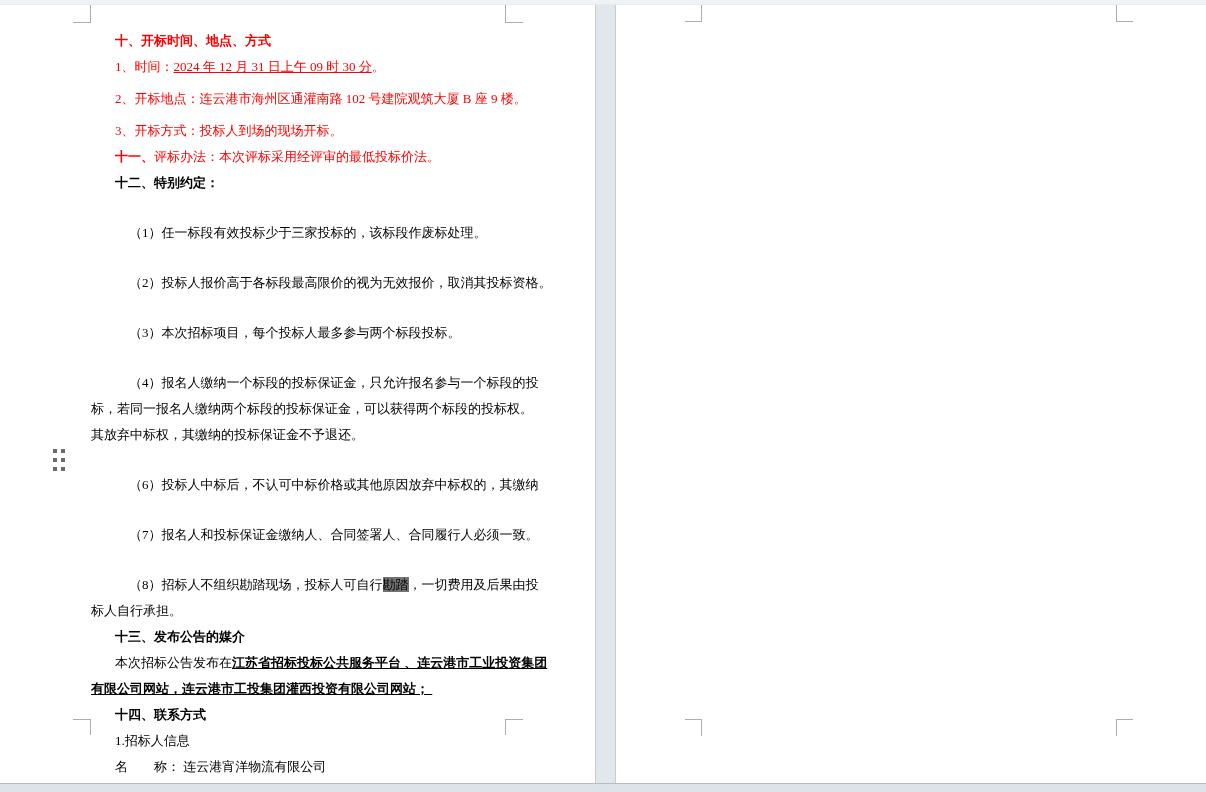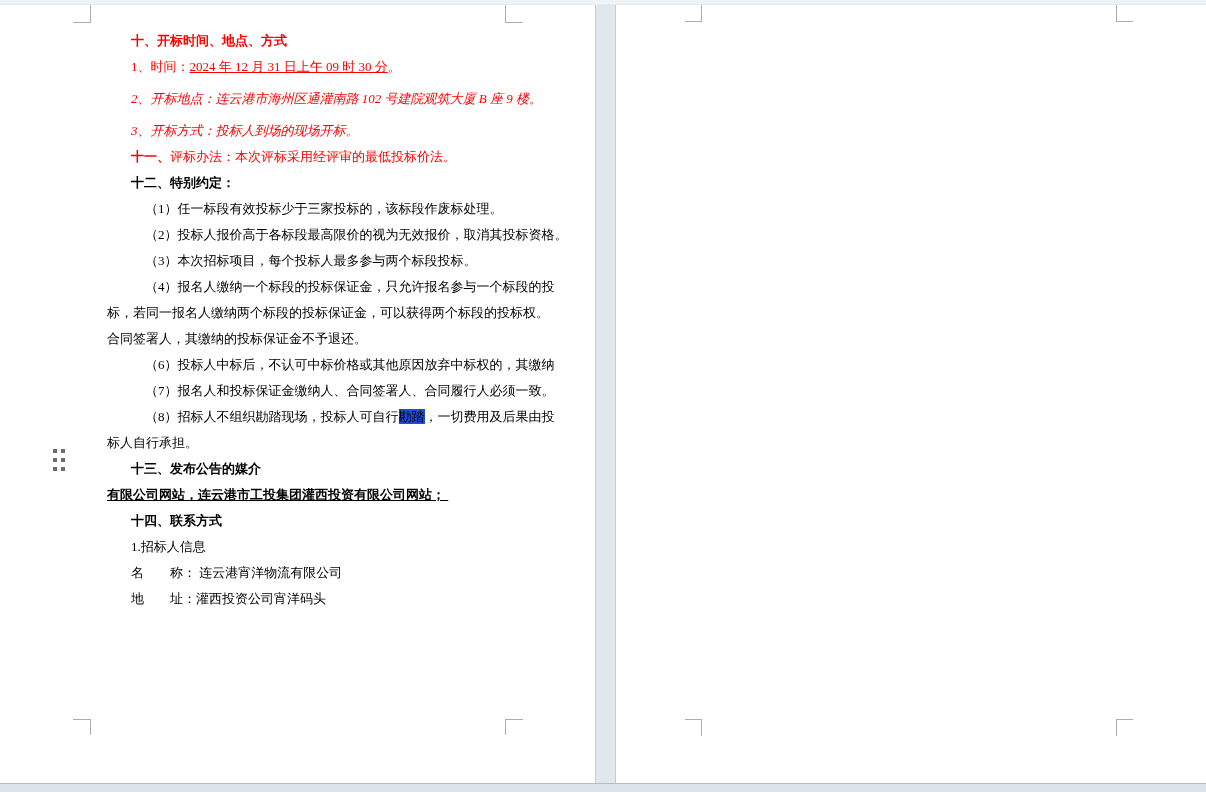--- a/index.html
+++ b/index.html
@@ -4,21 +4,21 @@
 <style>
   html,body{margin:0;padding:0;}
   body{
     width:1206px;height:792px;position:relative;overflow:hidden;
     background:#ffffff;
     font-family:"Liberation Serif", serif;
   }
   .canvas{position:absolute;inset:0;}
   
   .page{position:absolute;top:0;height:783px;background:#ffffff;}
-  .page-left{left:16px;width:595px;}
+  .page-left{left:0;width:595px;}
   .page-right{left:616px;width:590px;}
   
   .page-gap{
     position:absolute;left:595px;top:0;width:21px;height:783px;
     background:#e0e8ed;
     border-left:1px solid #c6cccf;border-right:1px solid #c6cccf;
     box-sizing:border-box;
   }
   
   .top-strip{
@@ -44,26 +44,26 @@
   .rp-bl{left:685px;top:719px;width:17px;height:17px;}
   .rp-br{left:1116px;top:719px;width:17px;height:17px;}
   
   .text-area{position:absolute;z-index:3;}
   .ta-left{left:91px;top:28px;width:417px;}
   .tline{
     white-space:pre;height:26px;line-height:26px;
     font-size:13px;color:#000;
   }
   .ind-h{padding-left:24px;}
-  .ind-p{padding-left:38px;}
-  .gap{margin-top:6px;font-style:italic;}
+  .ind-p{padding-left:38px;margin-top:24px;}
+  .gap{margin-top:6px;}
   .red{color:#ff0000;}
   .bold{font-weight:bold;}
   .und{text-decoration:underline;text-align:right;}
-  .hl{background:#1d4ed8;}
+  .hl{background:#737373;}
   
   .drag-handle{
     position:absolute;left:51px;top:446px;width:16px;height:27px;
     display:grid;grid-template-columns:repeat(2,1fr);grid-template-rows:repeat(3,1fr);
     align-items:center;justify-items:center;z-index:6;cursor:move;
   }
   .drag-handle i{width:4px;height:4px;background:#6b6b6b;display:block;}
 </style>
 </head>
 <body>
@@ -76,26 +76,27 @@
         <div class="tline ind-h"><span class="red">1、时间：</span><span class="red und">2024 年 12 月 31 日上午 09 时 30 分</span><span class="red">。</span></div>
         <div class="tline ind-h gap"><span class="red">2、开标地点：连云港市海州区通灌南路 102 号建院观筑大厦 B 座 9 楼。</span></div>
         <div class="tline ind-h gap"><span class="red">3、开标方式：投标人到场的现场开标。</span></div>
         <div class="tline ind-h"><span class="red bold">十一、</span><span class="red">评标办法：本次评标采用经评审的最低投标价法。</span></div>
         <div class="tline ind-h"><span class="bold">十二、特别约定：</span></div>
         <div class="tline ind-p"><span>（1）任一标段有效投标少于三家投标的，该标段作废标处理。</span></div>
         <div class="tline ind-p"><span>（2）投标人报价高于各标段最高限价的视为无效报价，取消其投标资格。</span></div>
         <div class="tline ind-p"><span>（3）本次招标项目，每个投标人最多参与两个标段投标。</span></div>
         <div class="tline ind-p"><span>（4）报名人缴纳一个标段的投标保证金，只允许报名参与一个标段的投</span></div>
         <div class="tline"><span>标，若同一报名人缴纳两个标段的投标保证金，可以获得两个标段的投标权。</span></div>
-        <div class="tline"><span>合同签署人，其缴纳的投标保证金不予退还。</span></div>
+        <div class="tline"><span>其放弃中标权，其缴纳的投标保证金不予退还。</span></div>
         <div class="tline ind-p"><span>（6）投标人中标后，不认可中标价格或其他原因放弃中标权的，其缴纳</span></div>
         <div class="tline ind-p"><span>（7）报名人和投标保证金缴纳人、合同签署人、合同履行人必须一致。</span></div>
         <div class="tline ind-p"><span>（8）招标人不组织勘踏现场，投标人可自行</span><span class="hl">勘踏</span><span>，一切费用及后果由投</span></div>
         <div class="tline"><span>标人自行承担。</span></div>
         <div class="tline ind-h"><span class="bold">十三、发布公告的媒介</span></div>
+        <div class="tline ind-h"><span>本次招标公告发布在</span><span class="bold und">江苏省招标投标公共服务平台 、连云港市工业投资集团</span></div>
         <div class="tline"><span class="bold und">有限公司网站，连云港市工投集团灌西投资有限公司网站； </span></div>
         <div class="tline ind-h"><span class="bold">十四、联系方式</span></div>
         <div class="tline ind-h"><span>1.招标人信息</span></div>
         <div class="tline ind-h"><span>名　　称： 连云港宵洋物流有限公司</span></div>
         <div class="tline ind-h"><span>地　　址：灌西投资公司宵洋码头</span></div>
       </div>
   </div>
 
   <div class="page-gap"></div>
 

